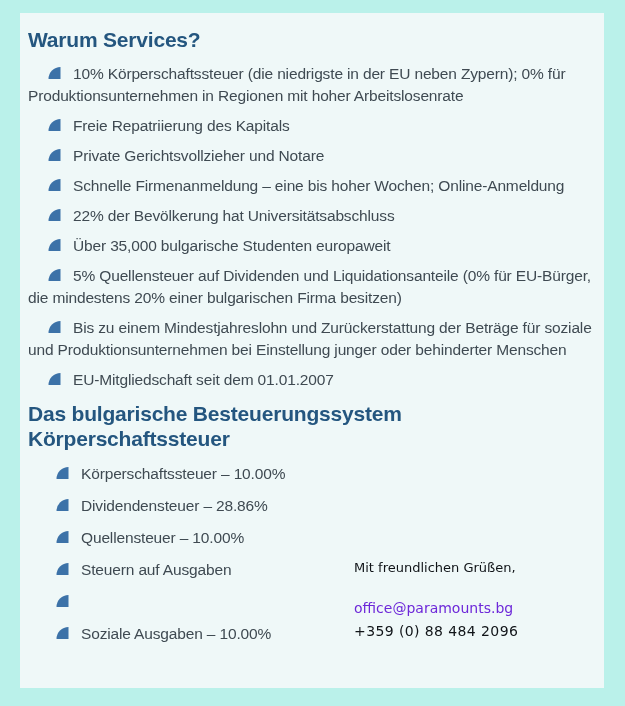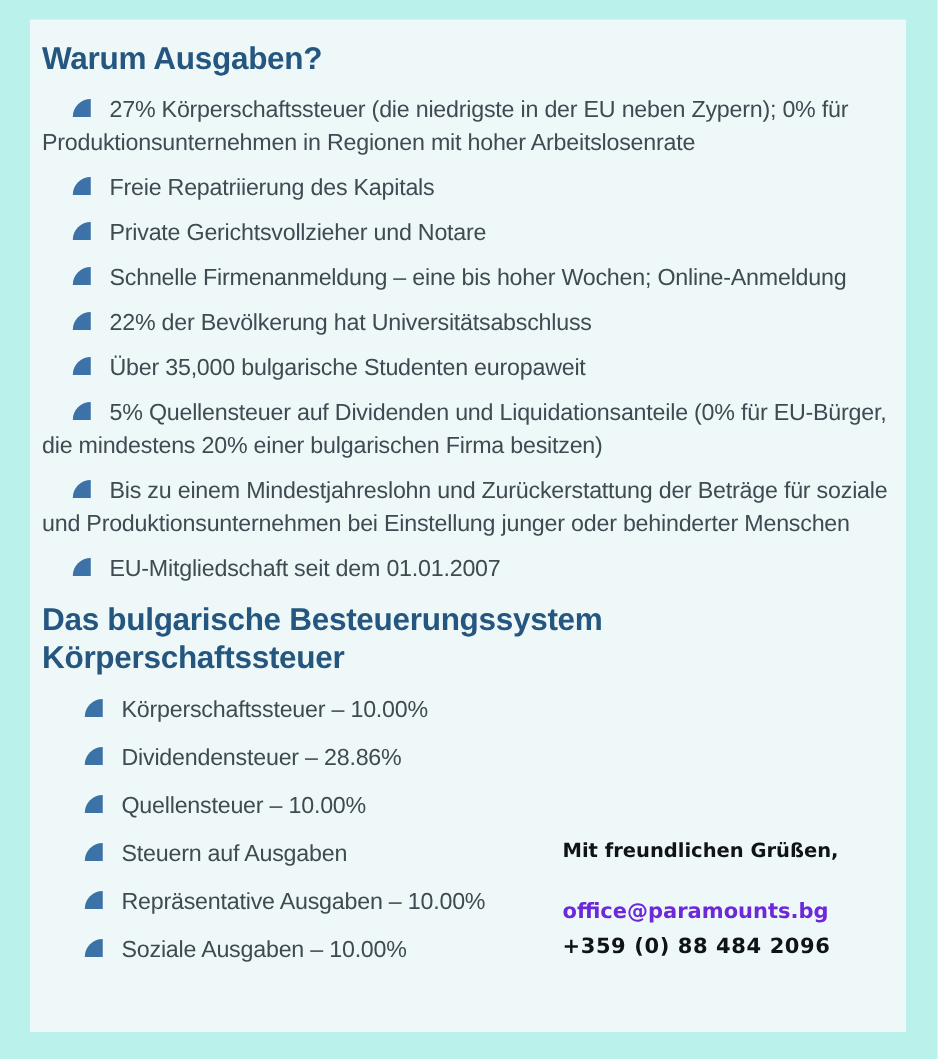--- a/index.html
+++ b/index.html
@@ -47,24 +47,24 @@
     letter-spacing: -0.15px;
   }
   .li .bullet { display: inline-block; margin-right: 12px; }
   .li .bullet svg { display: inline; }
   .list2 .li {
     margin-left: 8px;
     margin-bottom: 10px;
   }
   .signature {
     position: absolute;
-    left: 375px;
+    left: 354px;
     top: 560px;
     font-family: "DejaVu Sans", sans-serif;
-    font-weight: bold;
+    font-weight: normal;
     color: #101418;
   }
   .sig-greeting {
     font-size: 13px;
     line-height: 15px;
     margin-bottom: 22px;
   }
   .sig-company {
     font-size: 14px;
     line-height: 23px;
@@ -82,26 +82,26 @@
     line-height: 23px;
     letter-spacing: 0.4px;
   }
 </style>
 </head>
 <body>
 
 <div class="page">
   <div class="panel">
 
-    <h1 class="sec-title">Warum Ausgaben?</h1>
+    <h1 class="sec-title">Warum Services?</h1>
 
     <div class="list list1">
   <p class="li"><span class="bullet"><svg width="13" height="12" viewBox="0 0 12 12">
               <path d="M12 12 L0 12 A12 12 0 0 1 12 0 Z" fill="#3c72a8"></path>
-            </svg></span><span class="li-text">27% Körperschaftssteuer (die niedrigste in der EU neben Zypern); 0% für Produktionsunternehmen in Regionen mit hoher Arbeitslosenrate</span></p>
+            </svg></span><span class="li-text">10% Körperschaftssteuer (die niedrigste in der EU neben Zypern); 0% für Produktionsunternehmen in Regionen mit hoher Arbeitslosenrate</span></p>
 
   <p class="li"><span class="bullet"><svg width="13" height="12" viewBox="0 0 12 12">
               <path d="M12 12 L0 12 A12 12 0 0 1 12 0 Z" fill="#3c72a8"></path>
             </svg></span><span class="li-text">Freie Repatriierung des Kapitals</span></p>
 
   <p class="li"><span class="bullet"><svg width="13" height="12" viewBox="0 0 12 12">
               <path d="M12 12 L0 12 A12 12 0 0 1 12 0 Z" fill="#3c72a8"></path>
             </svg></span><span class="li-text">Private Gerichtsvollzieher und Notare</span></p>
 
   <p class="li"><span class="bullet"><svg width="13" height="12" viewBox="0 0 12 12">
@@ -143,21 +143,21 @@
   <p class="li"><span class="bullet"><svg width="13" height="12" viewBox="0 0 12 12">
               <path d="M12 12 L0 12 A12 12 0 0 1 12 0 Z" fill="#3c72a8"></path>
             </svg></span><span class="li-text">Quellensteuer – 10.00%</span></p>
 
   <p class="li"><span class="bullet"><svg width="13" height="12" viewBox="0 0 12 12">
               <path d="M12 12 L0 12 A12 12 0 0 1 12 0 Z" fill="#3c72a8"></path>
             </svg></span><span class="li-text">Steuern auf Ausgaben</span></p>
 
   <p class="li"><span class="bullet"><svg width="13" height="12" viewBox="0 0 12 12">
               <path d="M12 12 L0 12 A12 12 0 0 1 12 0 Z" fill="#3c72a8"></path>
-            </svg></span><span class="li-text">Repräsentative Ausgaben – 10.00%</span></p>
+            </svg></span></p>
 
   <p class="li"><span class="bullet"><svg width="13" height="12" viewBox="0 0 12 12">
               <path d="M12 12 L0 12 A12 12 0 0 1 12 0 Z" fill="#3c72a8"></path>
             </svg></span><span class="li-text">Soziale Ausgaben – 10.00%</span></p>
 </div>
 
   </div>
 
   <div class="signature">
     <div class="sig-greeting">Mit freundlichen Grüßen,</div>

